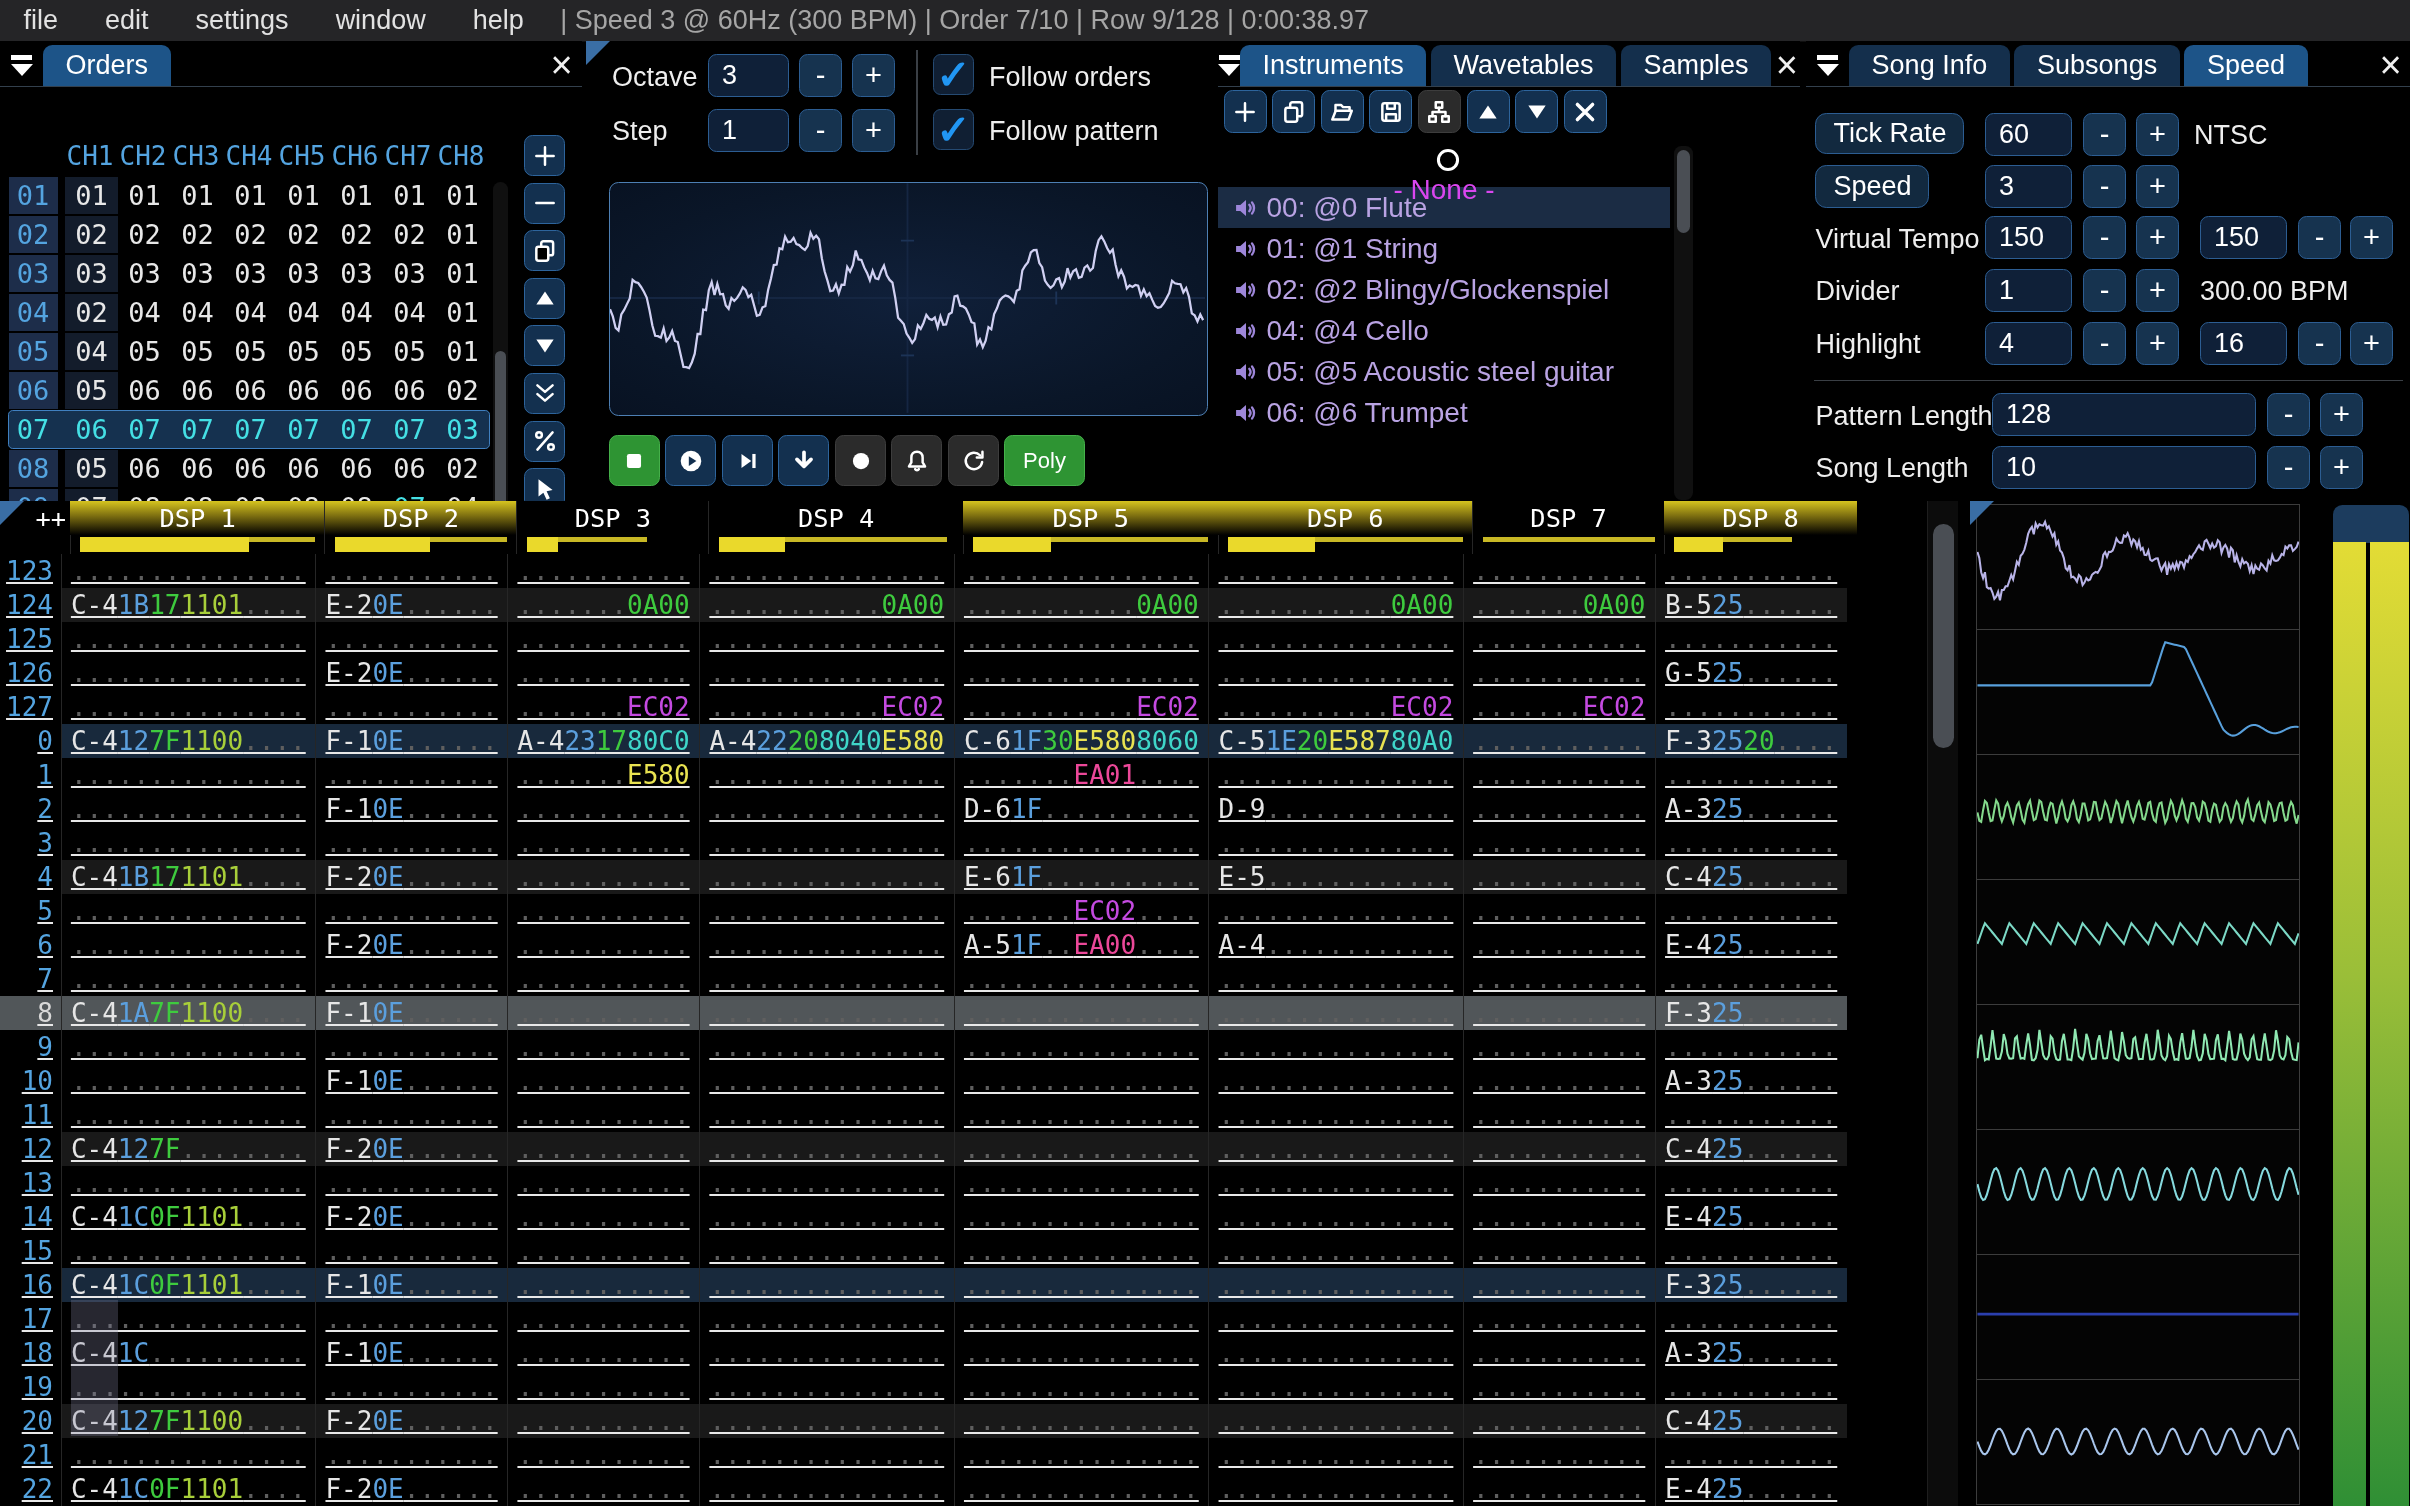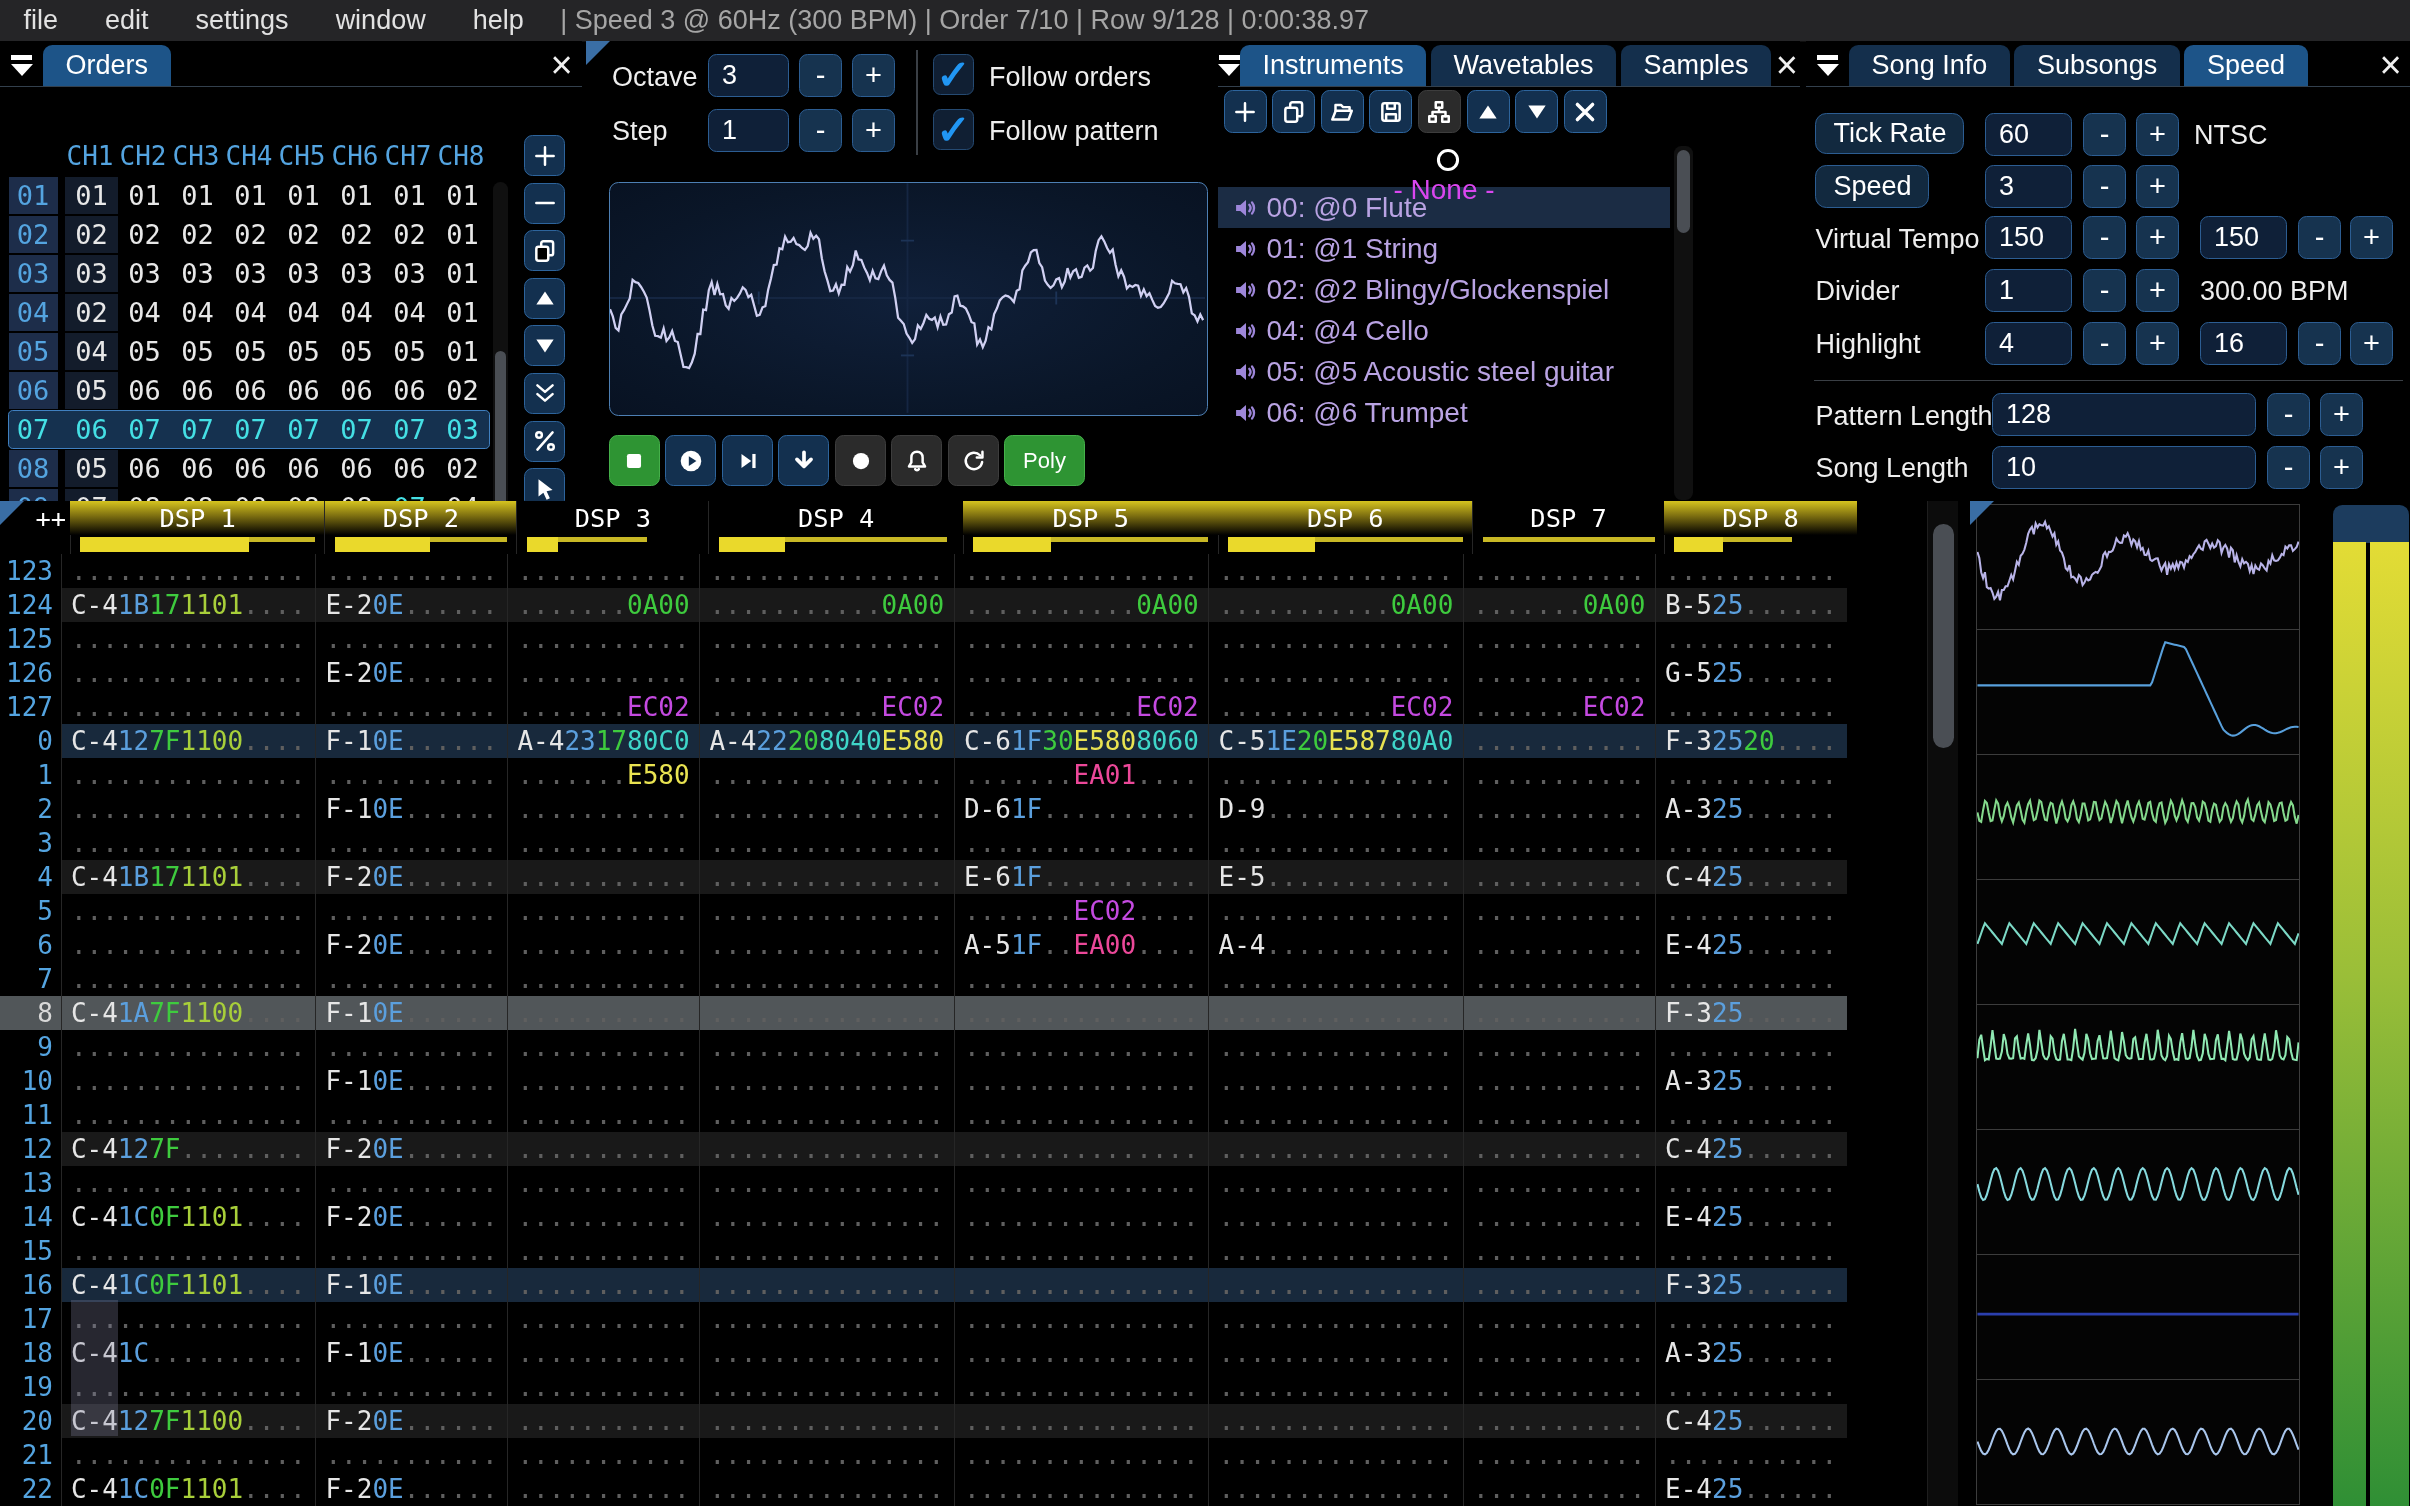--- a/index.html
+++ b/index.html
@@ -85,21 +85,21 @@
   .phead{border-left:0.9px solid #262626;box-sizing:content-box;padding:0 9.4px;position:relative;}
   .phead .pname{height:34px;display:flex;align-items:center;justify-content:center;color:#fff;font-size:25.4px;}
   .phead.lit .hbg{position:absolute;left:-0.9px;top:0;right:-0.9px;height:34px;
         background:linear-gradient(180deg,#d6c41f 0%,#7a6c10 45%,#000 100%);z-index:0;}
   .phead .pname{position:relative;z-index:1;}
   .vu{position:relative;height:15px;margin-top:1.9px;}
   .vu .peak{position:absolute;left:0;top:0;height:4.7px;background:#c8b825;}
   .vu .fill{position:absolute;left:0;top:0;height:15px;background:#ead92b;}
   .pnumhead{width:53px;padding-right:7.5px;color:#fff;position:relative;}
   .prows{position:relative;width:max-content;}
-  .prow{display:flex;height:34px;line-height:34px;width:max-content;}
+  .prow{display:flex;height:34px;line-height:34px;width:max-content;text-decoration:underline;}
   .pnum{width:53px;padding-right:7.5px;text-align:right;color:#54a4e0;}
   .pcell{border-left:0.9px solid #262626;padding:0 9.4px;white-space:pre;box-sizing:content-box;}
   .prow.maj .pcell{background:#18293c;}
   .prow.min .pcell{background:#191919;}
   .prow.play .pcell,.prow.play .pnum{background:#515659;}
   .prow.play .pnum{color:#d8d8d8;}
   .c-note{color:#e6e6e6;} .c-ins{color:#5b9fdd;} .c-vol{color:#3ecb3e;}
   .c-fxm{color:#a8cf3a;} .c-fxv{color:#3ecb3e;} .c-fxp{color:#e9e351;}
   .c-fxn{color:#3fd6c9;} .c-fxc{color:#c44ae0;} .c-fxl{color:#ec4899;} .c-dim{color:#5f5f5f;}
   #selbox{position:absolute;left:71px;top:746px;width:3ch;height:136px;background:rgba(130,130,160,0.30);}

